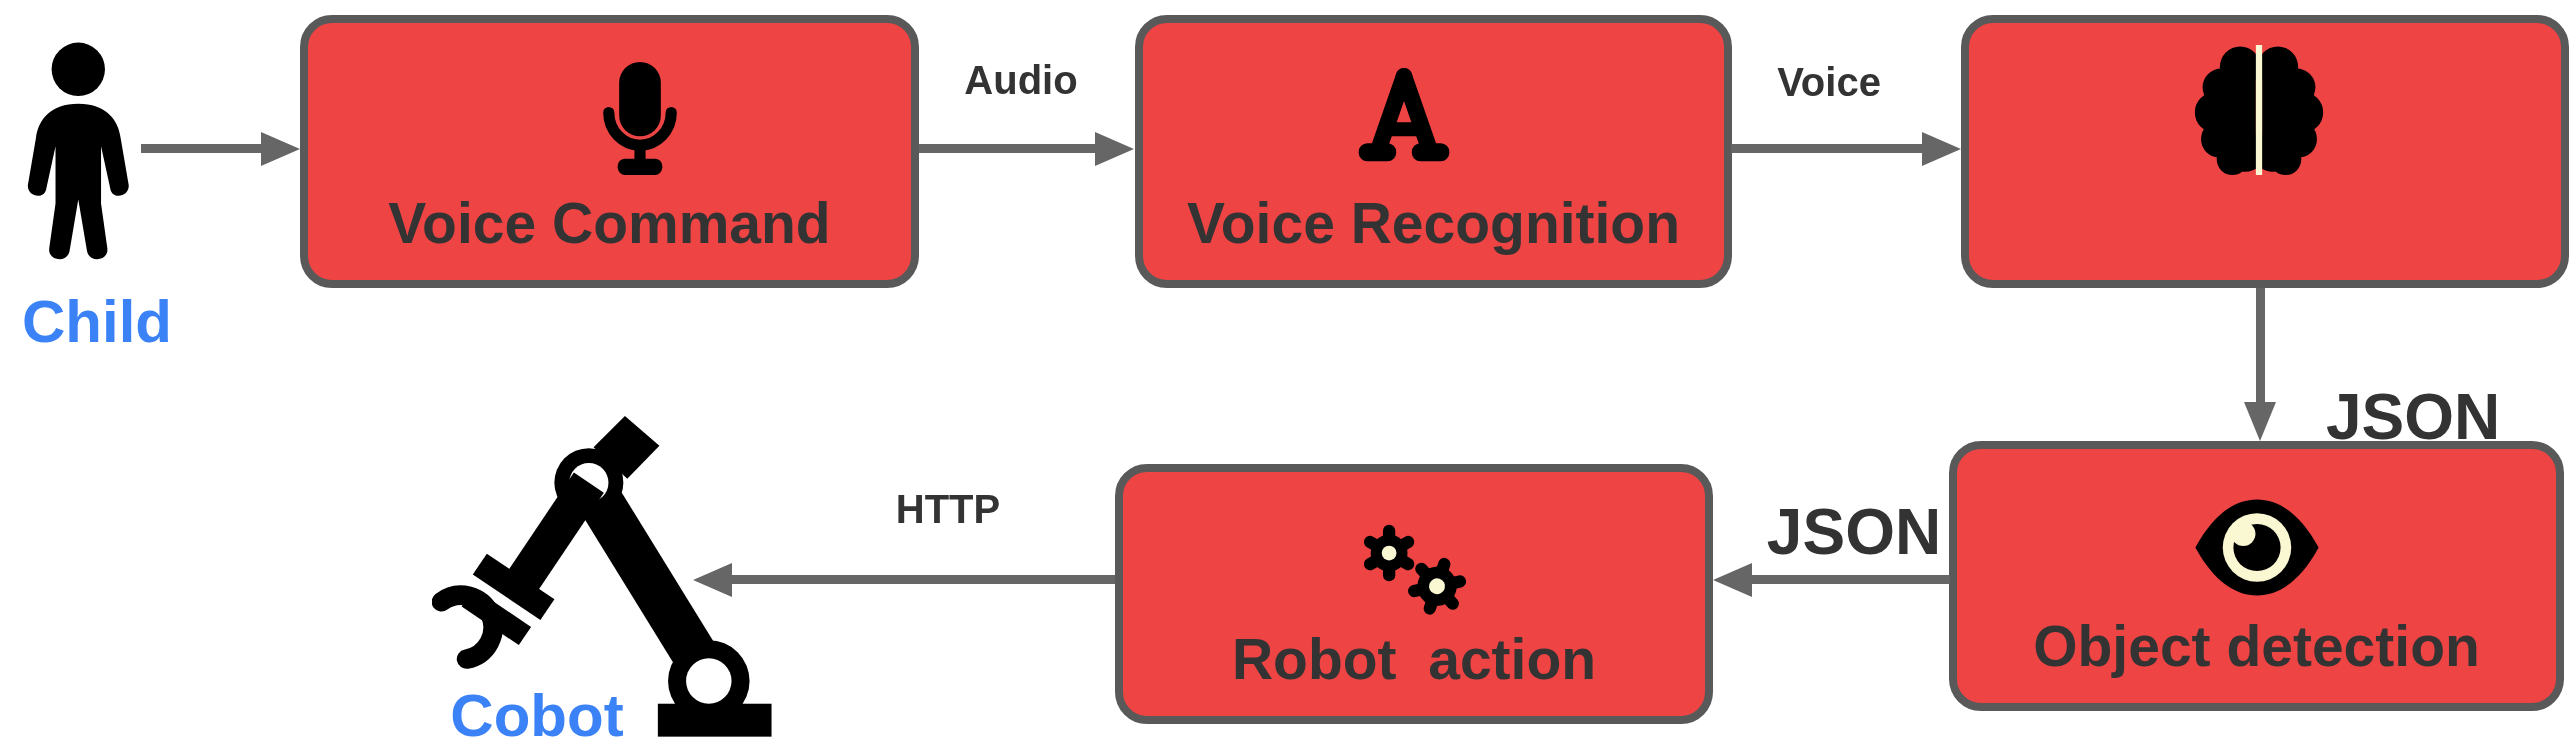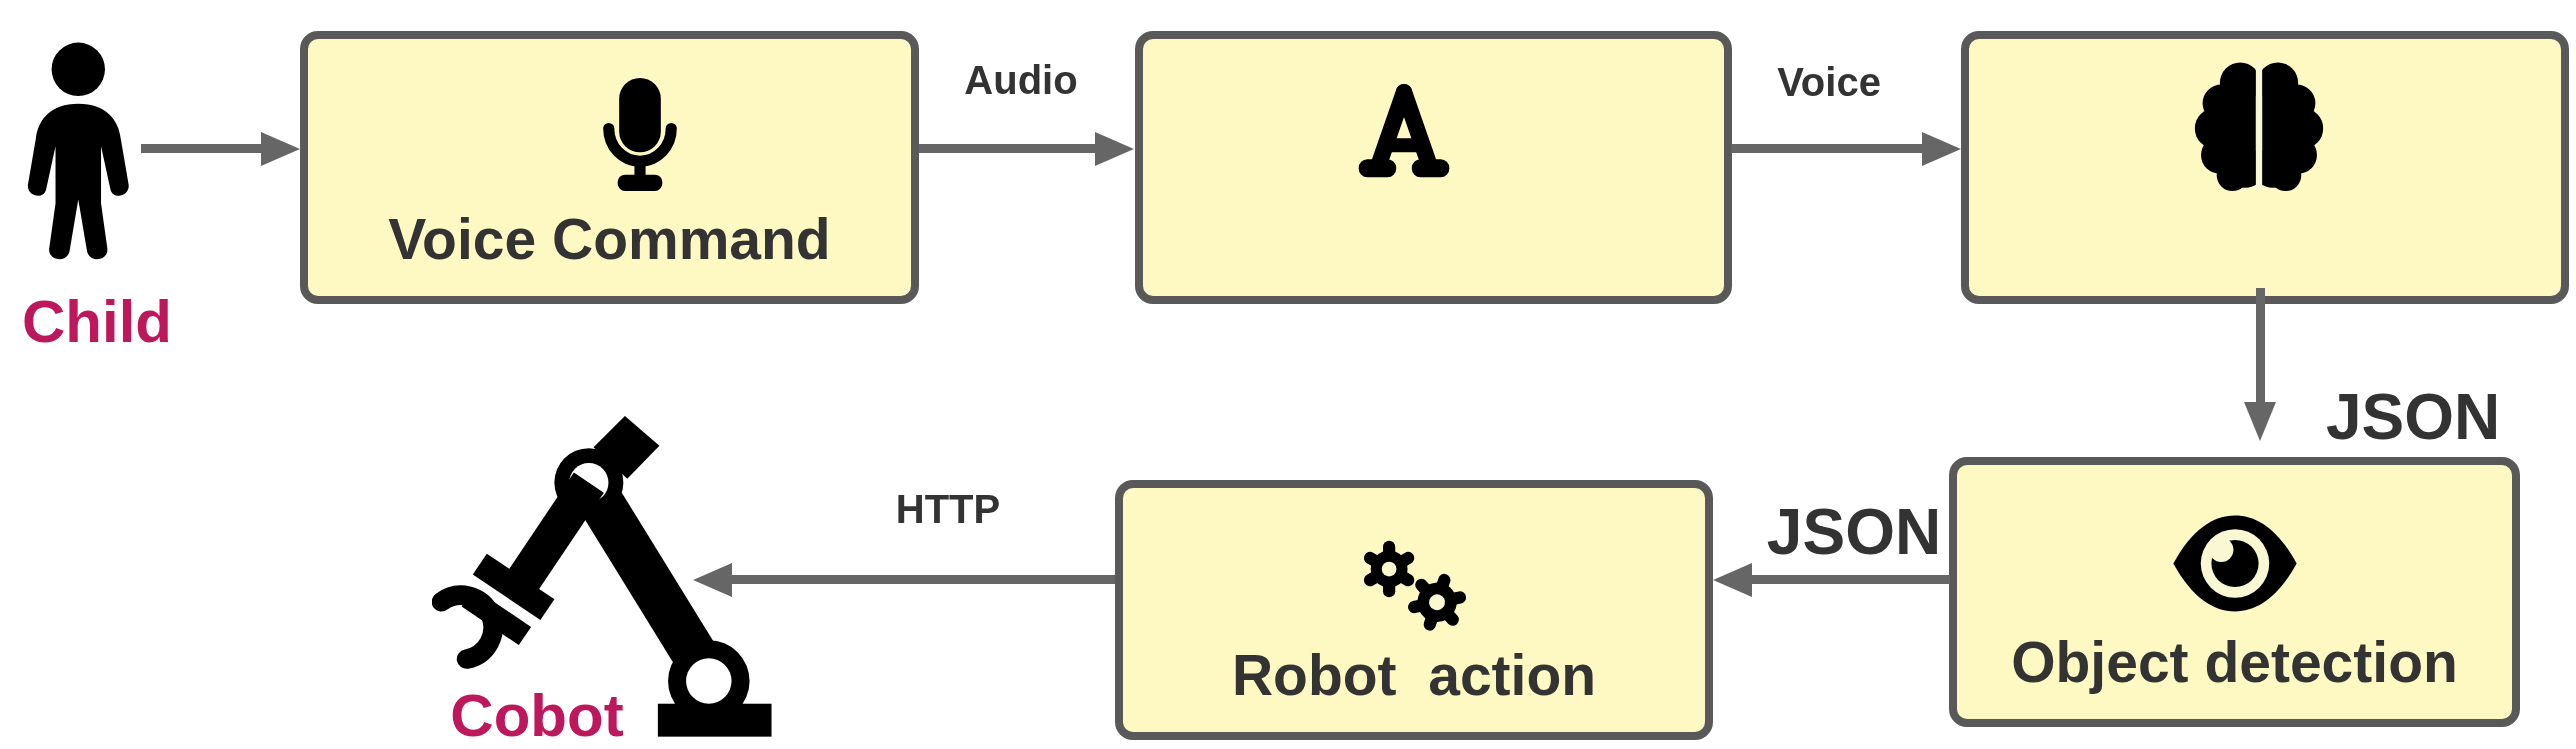--- a/index.html
+++ b/index.html
@@ -3,32 +3,32 @@
 <meta charset="utf-8">
 <style>
   html,body { margin:0; padding:0; background:#ffffff; }
   .canvas {
     position:relative; width:2576px; height:750px; background:#ffffff;
     font-family:"Liberation Sans", sans-serif; overflow:hidden;
   }
   
   .node {
     position:absolute; box-sizing:border-box;
-    background:#fef9c3; border:8.6px solid #595959; border-radius:18px;margin-top:16px;
+    background:#ef4444; border:8.6px solid #595959; border-radius:32px;
   }
   .node-label {
     position:absolute; left:0; right:0; bottom:23.6px; text-align:center;
     font-weight:bold; font-size:57px; color:#333333; white-space:pre;
   }
   .node-icon { position:absolute; top:0; left:50%; transform:translateX(-50%); }
   
   .actor-icon  { position:absolute; }
   .actor-label {
     position:absolute; transform:translateX(-50%); font-weight:bold;
-    font-size:60px; color:#be185d; white-space:pre;
+    font-size:60px; color:#3b82f6; white-space:pre;
   }
   
   .h-line { position:absolute; height:8.6px; background:#666666; }
   .v-line { position:absolute; width:8.6px;  background:#666666; }
   .head-right { position:absolute; width:0; height:0;
     border-left:39px solid #666666; border-top:17.3px solid transparent; border-bottom:17.3px solid transparent; }
   .head-left  { position:absolute; width:0; height:0;
     border-right:39px solid #666666; border-top:17.3px solid transparent; border-bottom:17.3px solid transparent; }
   .head-down  { position:absolute; width:0; height:0;
     border-top:39px solid #666666; border-left:16.5px solid transparent; border-right:16.5px solid transparent; }
@@ -74,20 +74,21 @@
   <div class="node" style="left:1135px; top:15px; width:597px; height:273px;">
     <div class="node-icon" style="top:42px; margin-left:-30px;">
       <svg width="100" height="102" viewBox="0 0 128 130" fill="#000000">
         <line x1="64" y1="14" x2="32" y2="106" stroke="#000000" stroke-width="21" stroke-linecap="round"></line>
         <line x1="64" y1="14" x2="96" y2="106" stroke="#000000" stroke-width="21" stroke-linecap="round"></line>
         <line x1="40" y1="82" x2="88" y2="82" stroke="#000000" stroke-width="18"></line>
         <rect x="6" y="100" width="48" height="23" rx="11"></rect>
         <rect x="74" y="100" width="48" height="23" rx="11"></rect>
       </svg>
     </div>
+    <div class="node-label">Voice Recognition</div>
   </div>
 
   <div class="edge-label centered" style="left:1829px; top:60px;">Voice</div>
   <div class="h-line" style="left:1731px; top:144px; width:192px;"></div>
   <div class="head-right" style="left:1922px; top:132px;"></div>
 
   <div class="node" style="left:1961px; top:15px; width:608px; height:273px;">
     <div class="node-icon" style="top:22px; margin-left:-6.3px;">
       <svg width="129" height="130" viewBox="0 0 164 166">
         <g fill="#000000">
@@ -108,21 +109,21 @@
         </g>
         <rect x="78" y="0" width="8" height="166" fill="#FAF8D3"></rect>
       </svg>
     </div>
   </div>
 
   <div class="v-line" style="left:2256px; top:288px; height:116px;"></div>
   <div class="head-down" style="left:2244px; top:402px;"></div>
   <div class="edge-label small" style="left:2326px; top:380px;">JSON</div>
 
-  <div class="node" style="left:1949px; top:441px; width:571px; height:270px;">
+  <div class="node" style="left:1949px; top:441px; width:615px; height:270px;">
     <div class="node-icon" style="top:46px;">
       <svg width="130" height="105" viewBox="0 0 170 138">
         <path d="M4 69 C 28 25 56 6 85 6 C 114 6 142 25 166 69 C 142 113 114 132 85 132 C 56 132 28 113 4 69 Z" fill="#000000"></path>
         <circle cx="85" cy="69" r="45" fill="#FAF8D3"></circle>
         <circle cx="85" cy="69" r="31" fill="#000000"></circle>
         <circle cx="67" cy="51" r="16" fill="#FAF8D3"></circle>
       </svg>
     </div>
     <div class="node-label">Object detection</div>
   </div>

